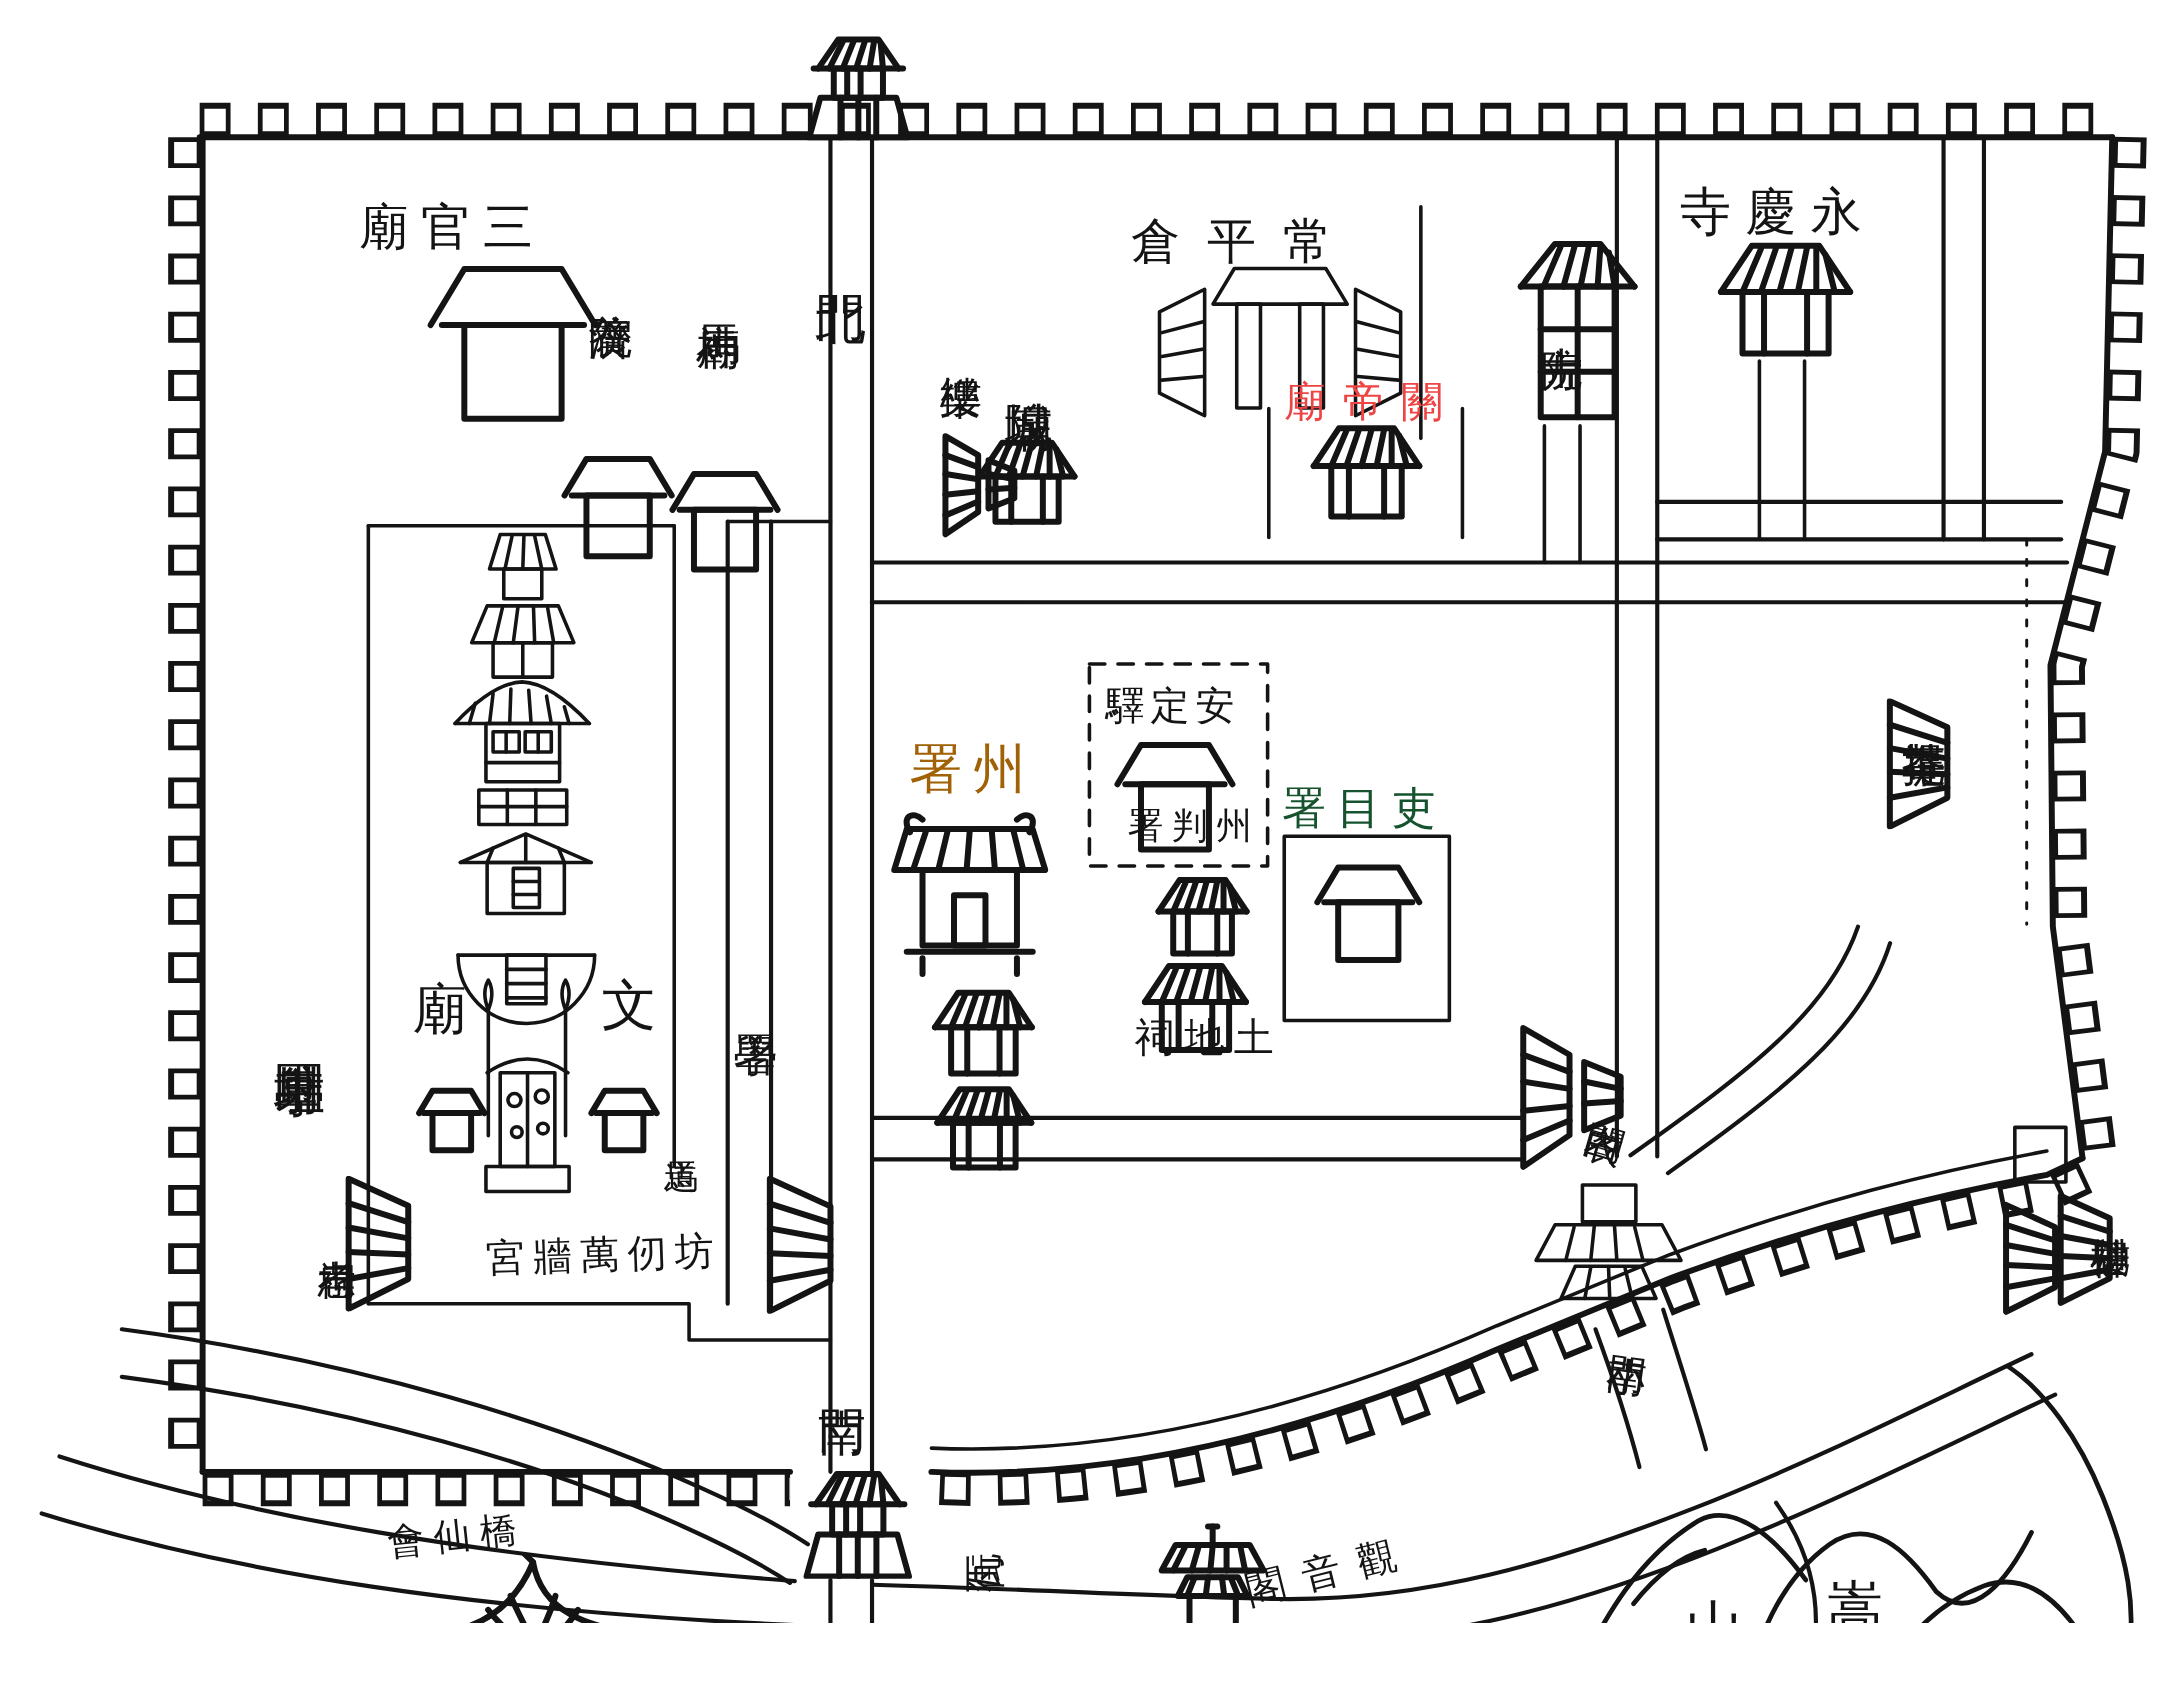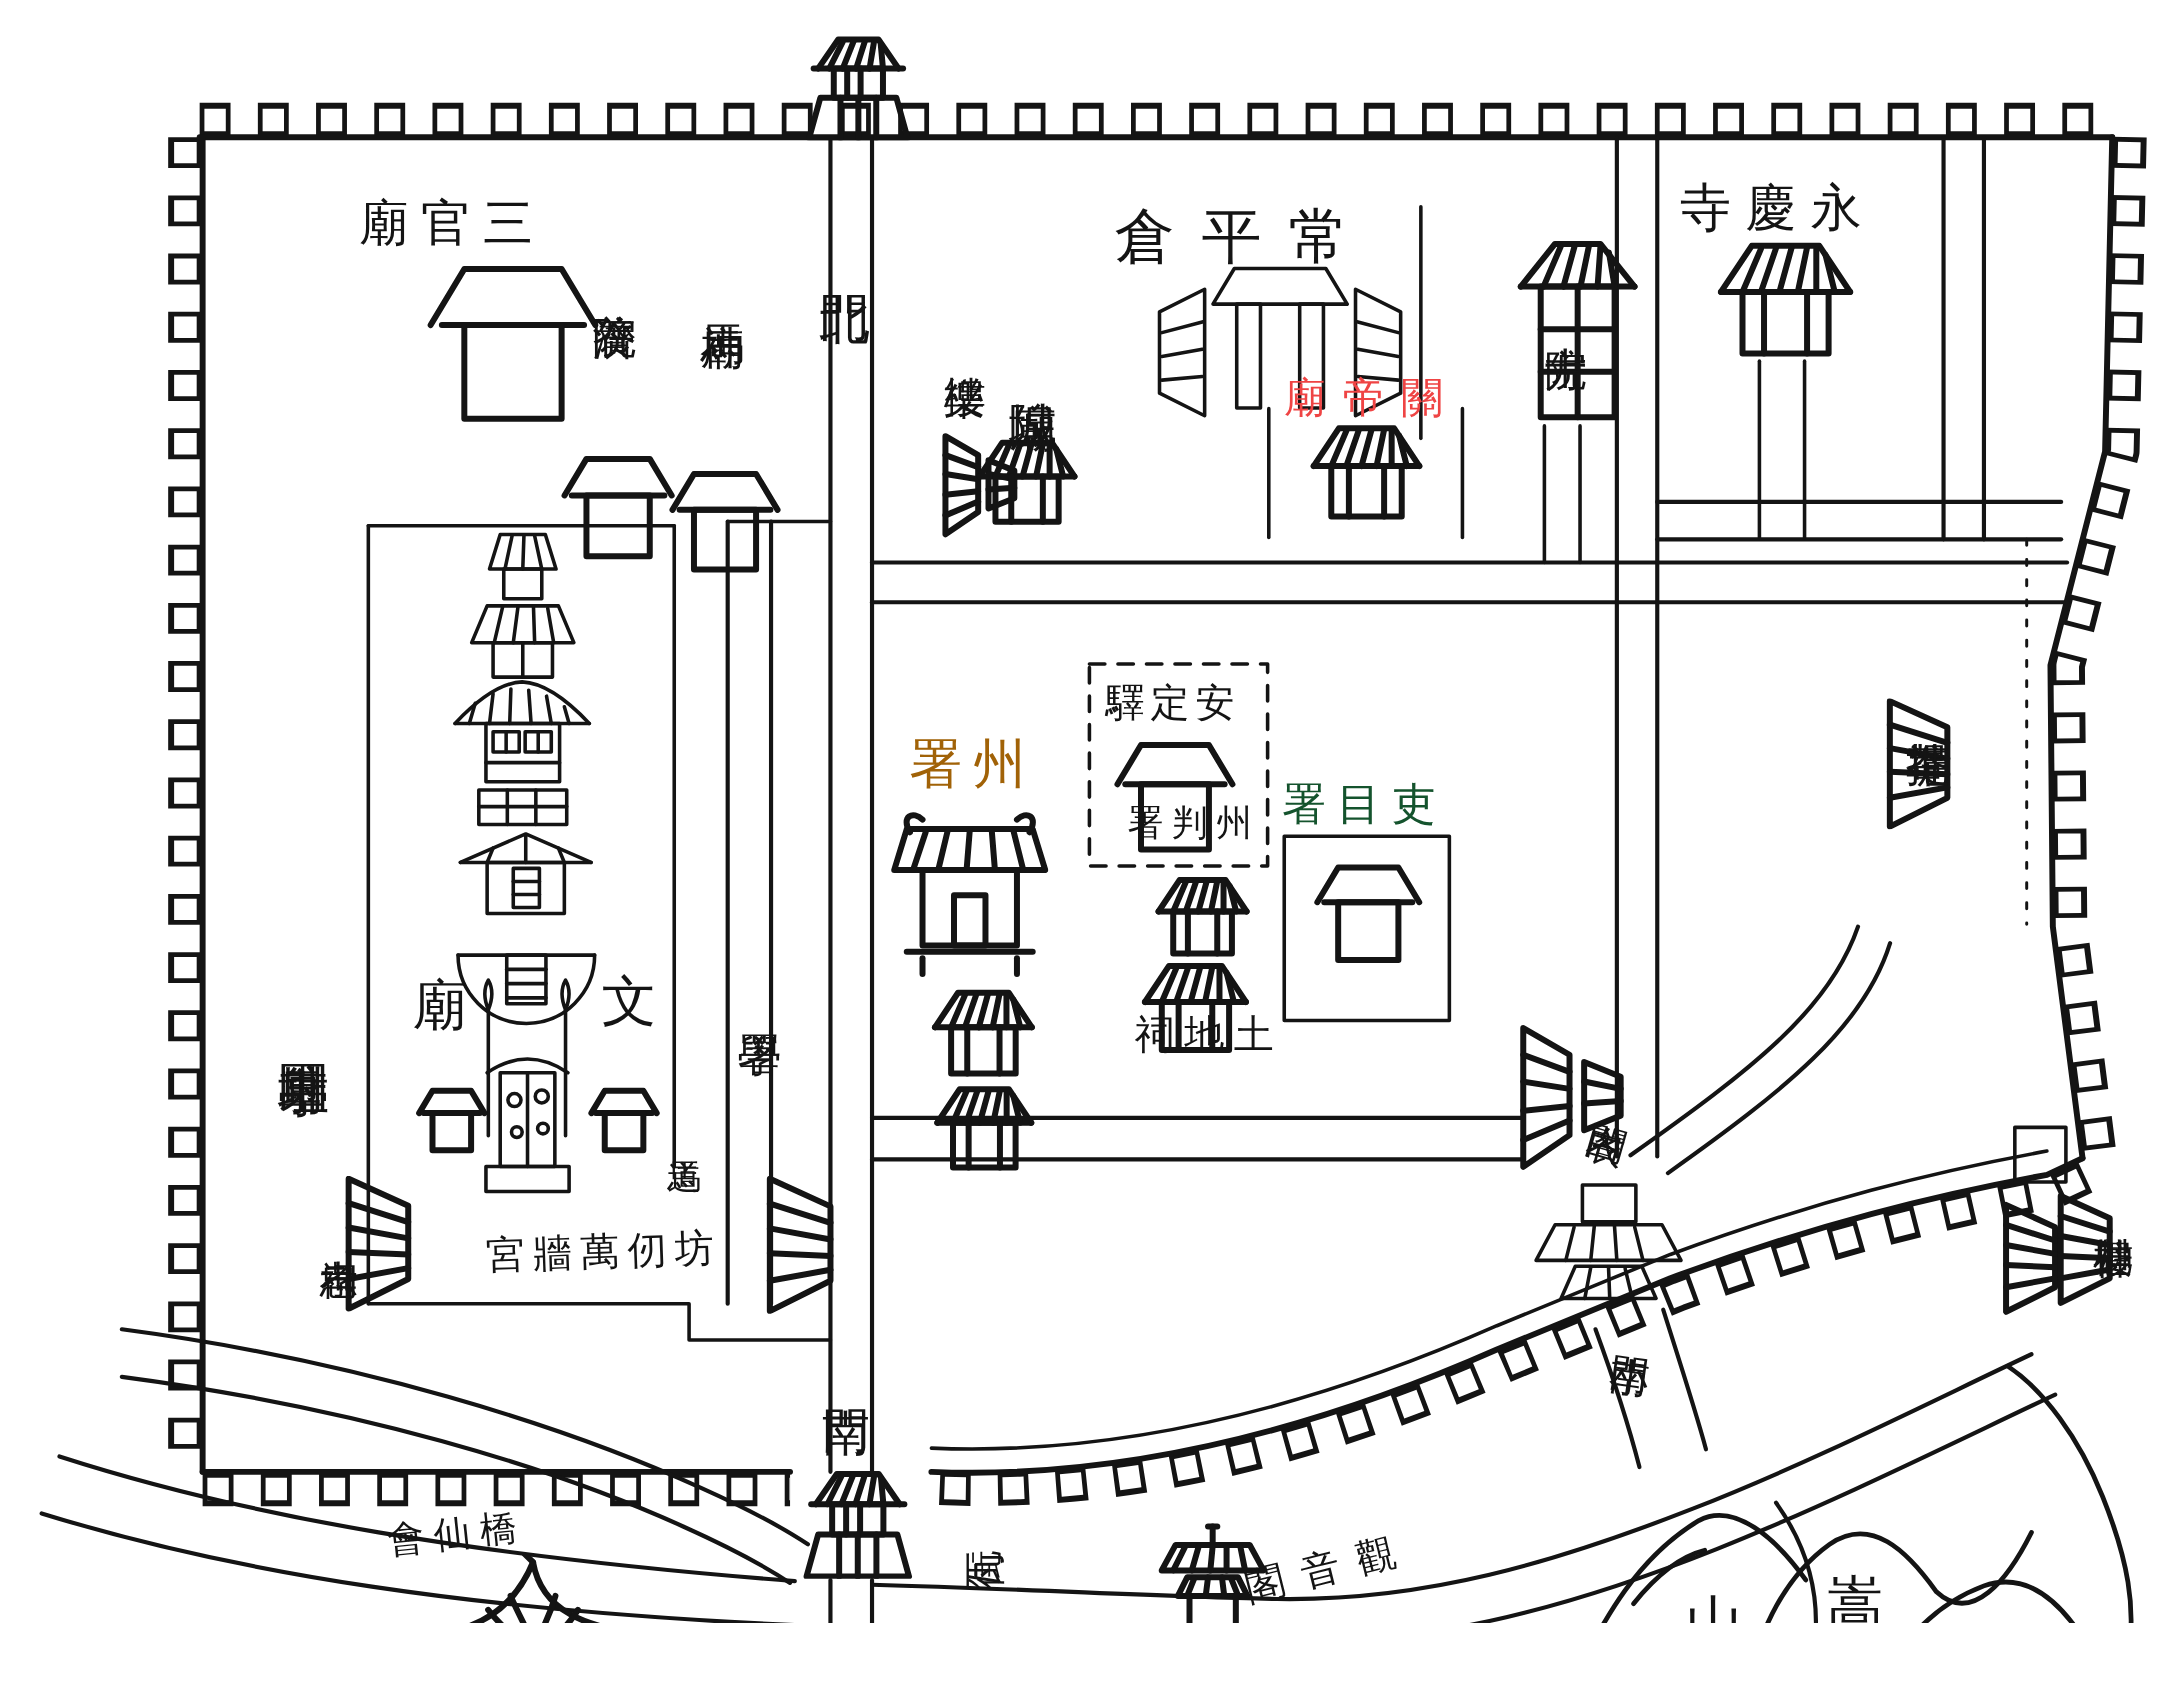--- a/index.html
+++ b/index.html
@@ -1,18 +1,18 @@
 <!DOCTYPE html>
 <html style="font-size:9.5px"><head>
 <meta charset="utf-8">
 <title>Historical walled city map</title>
 <style>
   html,body{margin:0;padding:0;background:#ffffff;}
   .stage{position:relative;width:2183px;height:1623px;background:#ffffff;overflow:hidden;
-         font-family:Liberation Mono, monospace;}
+         font-family:Liberation Sans, sans-serif;}
   .stage svg{position:absolute;left:0;top:0;}
   #label-layer{position:absolute;left:0;top:0;width:100%;height:100%;z-index:5;}
   .label{position:absolute;color:#141414;line-height:1.04;white-space:pre;
          font-weight:500;text-align:center;}
   .label.v{writing-mode:vertical-rl;text-orientation:upright;}
   svg *{stroke:#141414;fill:none;stroke-linecap:round;stroke-linejoin:round;}
   svg .band{stroke-width:58;stroke-dasharray:52 46;stroke-linecap:butt;}
   svg .bandw{stroke:#ffffff;stroke-width:38;stroke-dasharray:36 62;stroke-dashoffset:-8;stroke-linecap:butt;}
   svg .wall{stroke-width:10;}
   svg .thin{stroke-width:6;}
@@ -344,21 +344,21 @@
       </g>
 </svg>
 
 <div id="label-layer">
       <div class="label h" style="left: 452px; top: 227px; font-size: 50px; letter-spacing: 12px; transform: translate(-50%, -50%) rotate(0deg); color: rgb(20, 20, 20);">廟官三</div>
       <div class="label v" style="left: 611px; top: 279px; font-size: 44px; transform: translate(-50%, -50%) rotate(0deg); color: rgb(20, 20, 20);">養濟院</div>
       <div class="label v" style="left: 719px; top: 289px; font-size: 44px; transform: translate(-50%, -50%) rotate(0deg); color: rgb(20, 20, 20);">馬神廟</div>
       <div class="label v" style="left: 841px; top: 254px; font-size: 51px; transform: translate(-50%, -50%) rotate(0deg); color: rgb(20, 20, 20);">北門</div>
       <div class="label v" style="left: 961px; top: 343px; font-size: 42px; transform: translate(-50%, -50%) rotate(0deg); color: rgb(20, 20, 20);">樂樓</div>
       <div class="label v" style="left: 1029px; top: 364px; font-size: 48px; transform: translate(-50%, -50%) rotate(0deg); color: rgb(20, 20, 20);">城隍廟</div>
-      <div class="label h" style="left: 1245px; top: 241px; font-size: 60px; letter-spacing: 27px; transform: translate(-50%, -50%) rotate(0deg); color: rgb(20, 20, 20);">倉平常</div>
+      <div class="label h" style="left: 1245px; top: 241px; font-size: 49px; letter-spacing: 27px; transform: translate(-50%, -50%) rotate(0deg); color: rgb(20, 20, 20);">倉平常</div>
       <div class="label h" style="left: 1372px; top: 402px; font-size: 42px; letter-spacing: 16.6px; transform: translate(-50%, -50%) rotate(0deg); color: #ef4444;">廟帝關</div>
       <div class="label v" style="left: 1562px; top: 314px; font-size: 42px; transform: translate(-50%, -50%) rotate(0deg); color: rgb(20, 20, 20);">十方院</div>
       <div class="label h" style="left: 1778px; top: 212px; font-size: 51px; letter-spacing: 14.3px; transform: translate(-50%, -50%) rotate(0deg); color: rgb(20, 20, 20);">寺慶永</div>
       <div class="label v" style="left: 1924px; top: 707px; font-size: 45px; transform: translate(-50%, -50%) rotate(0deg); color: rgb(20, 20, 20);">菴提準</div>
       <div class="label h" style="left: 973px; top: 769px; font-size: 53px; letter-spacing: 10.7px; transform: translate(-50%, -50%) rotate(0deg); color: #a16207;">署州</div>
       <div class="label h" style="left: 1173px; top: 706px; font-size: 39px; letter-spacing: 6px; transform: translate(-50%, -50%) rotate(0deg); color: rgb(20, 20, 20);">驛定安</div>
       <div class="label h" style="left: 1194px; top: 826px; font-size: 36px; letter-spacing: 8.3px; transform: translate(-50%, -50%) rotate(0deg); color: rgb(20, 20, 20);">署判州</div>
       <div class="label h" style="left: 1364px; top: 808px; font-size: 44px; letter-spacing: 10.7px; transform: translate(-50%, -50%) rotate(0deg); color: #14532d;">署目吏</div>
       <div class="label h" style="left: 1209px; top: 1038px; font-size: 40px; letter-spacing: 9.5px; transform: translate(-50%, -50%) rotate(0deg); color: rgb(20, 20, 20);">祠地土</div>
       <div class="label v" style="left: 1617px; top: 1098px; font-size: 38px; transform: translate(-50%, -50%) rotate(16deg); color: rgb(20, 20, 20);">閣衣白</div>

